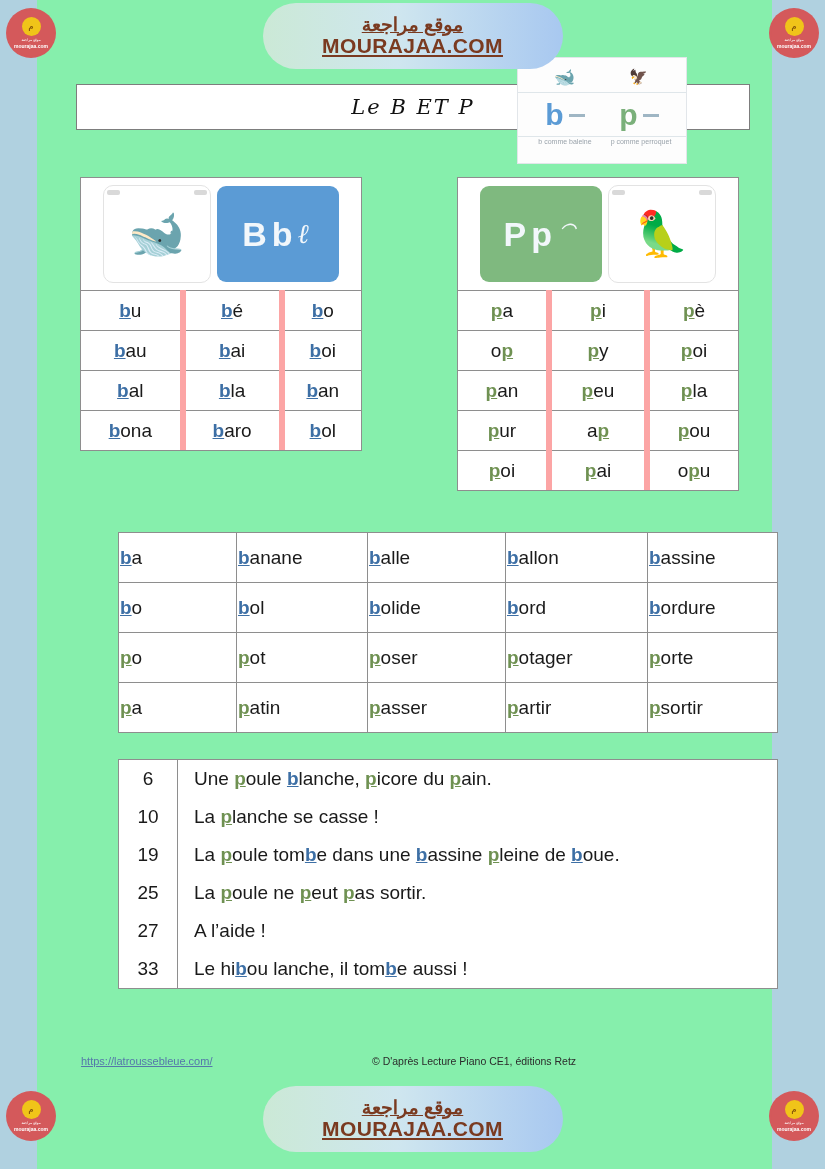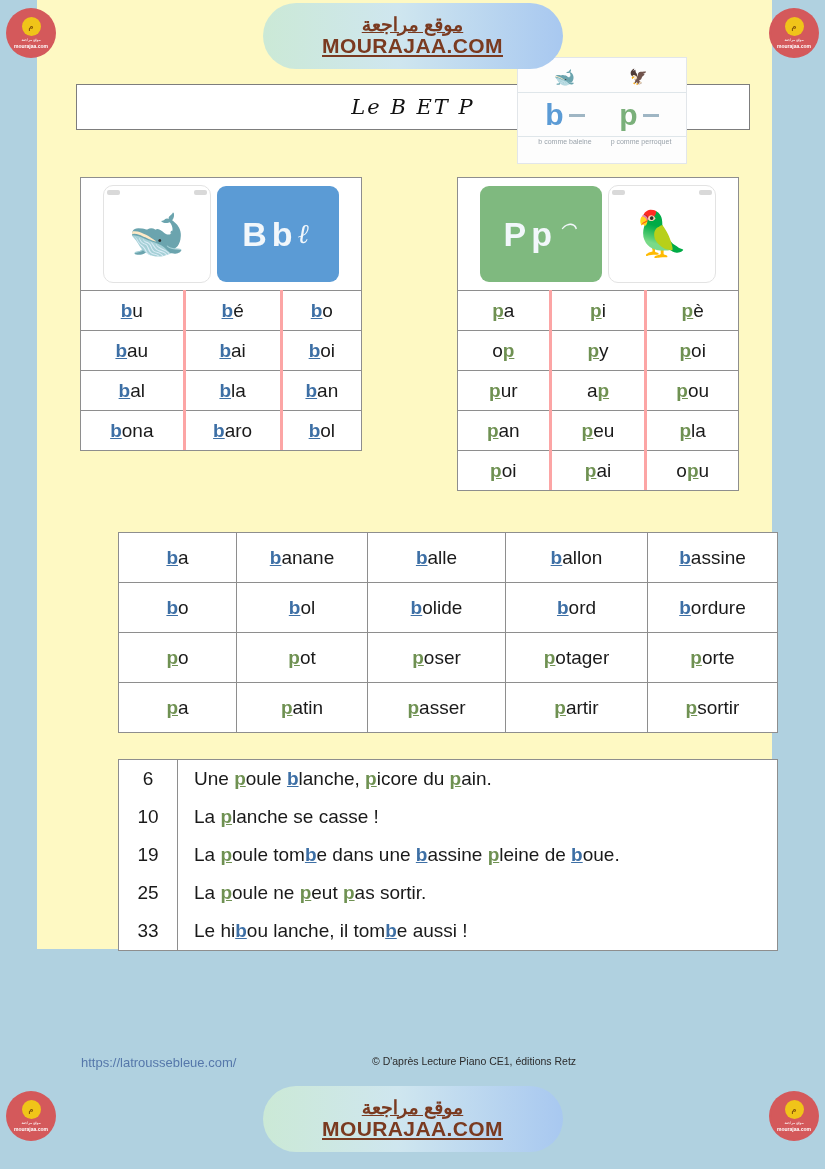--- a/index.html
+++ b/index.html
@@ -5,22 +5,22 @@
   html,body{margin:0;padding:0;}
   body{
     width:825px;height:1169px;
     background:#b0d1e0;
     font-family:"Liberation Sans", sans-serif;
     overflow:hidden;
     position:relative;
   }
   .page{
     position:absolute;
-    left:37px;top:0;width:735px;height:949px;
-    background:#fef9c3;
+    left:37px;top:0;width:735px;height:1169px;
+    background:#86efac;
   }
 
   
   .wm{
     position:absolute;left:0;width:825px;height:72px;
     display:flex;align-items:center;justify-content:center;
     z-index:40;
   }
   .wm-top{top:0;}
   .wm-bot{top:1083px;}
@@ -100,34 +100,34 @@
   .pic::before,.pic::after{
     content:"";position:absolute;top:4px;width:13px;height:5px;background:#d9d9d9;border-radius:2px;
   }
   .pic::before{left:3px;} .pic::after{right:3px;}
   .ltable table{border-collapse:collapse;width:100%;}
   .ltable td{
     border:1px solid #8e8e8e;border-left:none;border-right:none;
     height:37px;text-align:center;font-size:19px;color:#1a1a1a;
     font-family:"Liberation Sans",sans-serif;
   }
-  .ltable td + td{border-left:3px solid #fca5a5;}
+  .ltable td + td{border-left:6px solid #fca5a5;}
   .ltable tr:last-child td{border-bottom:none;}
 
   
   .hb{color:#3d6fa5;text-decoration:underline;font-weight:600;}
   .hp{color:#6f9152;text-decoration:underline;font-weight:600;}
 
   
   .wtable{
     position:absolute;left:81px;top:532px;width:660px;
     border:1px solid #8e8e8e;background:#fff;border-collapse:collapse;
   }
   .wtable td{
-    border:1px solid #8e8e8e;height:47px;text-align:center;
+    border:1px solid #8e8e8e;height:47px;text-align:left;
     font-size:19px;color:#1a1a1a;
   }
   .wtable td:nth-child(1){width:115px;}
   .wtable td:nth-child(2){width:128px;}
   .wtable td:nth-child(3){width:135px;}
   .wtable td:nth-child(4){width:139px;}
 
   
   .stable{
     position:absolute;left:81px;top:759px;width:660px;
@@ -135,21 +135,22 @@
   }
   .stable td{height:36px;font-size:19px;color:#1a1a1a;vertical-align:middle;}
   .stable td.num{
     width:56px;text-align:center;border-right:1px solid #8e8e8e;
   }
   .stable td.sen{padding-left:16px;text-align:left;}
 
   
   .foot{position:absolute;top:1055px;left:0;width:735px;height:20px;}
   .foot .lnk{
-    position:absolute;left:44px;top:0;font-size:13px;color:#5577aa;
+    position:absolute;left:44px;top:0;font-size:11px;color:#5577aa;
+    text-decoration:underline;
   }
   .foot .cc{
     position:absolute;left:335px;top:0;font-size:10.5px;color:#2b2b2b;
   }
 </style>
 </head>
 <body>
 
 <div class="page">
 
@@ -211,28 +212,28 @@
               <td><span class="hp">p</span><span>a</span></td>
               <td><span class="hp">p</span><span>i</span></td>
               <td><span class="hp">p</span><span>è</span></td>
             </tr>
             <tr>
               <td><span>o</span><span class="hp">p</span></td>
               <td><span class="hp">p</span><span>y</span></td>
               <td><span class="hp">p</span><span>oi</span></td>
             </tr>
             <tr>
+              <td><span class="hp">p</span><span>an</span></td>
+              <td><span class="hp">p</span><span>eu</span></td>
+              <td><span class="hp">p</span><span>la</span></td>
+            </tr>
+            <tr>
               <td><span class="hp">p</span><span>ur</span></td>
               <td><span>a</span><span class="hp">p</span></td>
               <td><span class="hp">p</span><span>ou</span></td>
-            </tr>
-            <tr>
-              <td><span class="hp">p</span><span>an</span></td>
-              <td><span class="hp">p</span><span>eu</span></td>
-              <td><span class="hp">p</span><span>la</span></td>
             </tr>
             <tr>
               <td><span class="hp">p</span><span>oi</span></td>
               <td><span class="hp">p</span><span>ai</span></td>
               <td><span>o</span><span class="hp">p</span><span>u</span></td>
             </tr>
           </tbody>
         </table>
       </div>
     </div>
@@ -282,20 +283,24 @@
         </tr>
         <tr>
           <td class="num">19</td>
           <td class="sen"><span>La </span><span class="hp">p</span><span>oule tom</span><span class="hb">b</span><span>e dans une </span><span class="hb">b</span><span>assine </span><span class="hp">p</span><span>leine de </span><span class="hb">b</span><span>oue.</span></td>
         </tr>
         <tr>
           <td class="num">25</td>
           <td class="sen"><span>La </span><span class="hp">p</span><span>oule ne </span><span class="hp">p</span><span>eut </span><span class="hp">p</span><span>as sortir.</span></td>
         </tr>
         <tr>
+          <td class="num">27</td>
+          <td class="sen"><span> A l’aide !</span></td>
+        </tr>
+        <tr>
           <td class="num">33</td>
           <td class="sen"><span>Le hi</span><span class="hb">b</span><span>ou lanche, il tom</span><span class="hb">b</span><span>e aussi !</span></td>
         </tr>
       </tbody>
   </table>
 
   <div class="foot">
     <span class="lnk">https://latroussebleue.com/</span>
     <span class="cc">© D'après Lecture Piano CE1, éditions Retz</span>
   </div>

